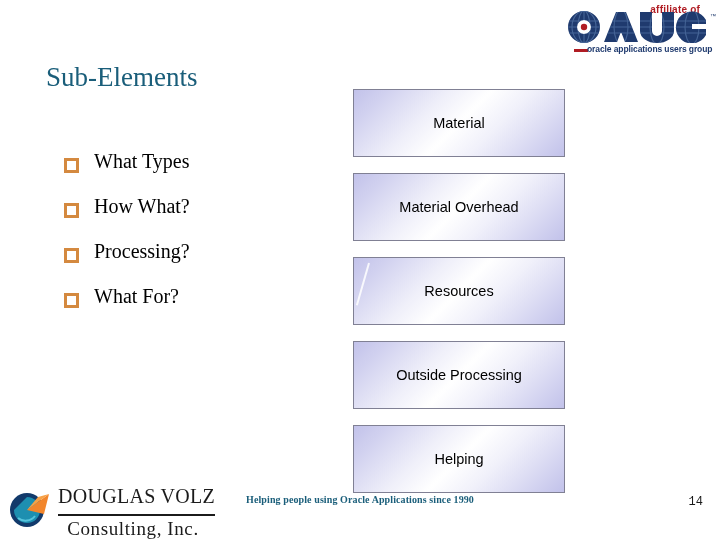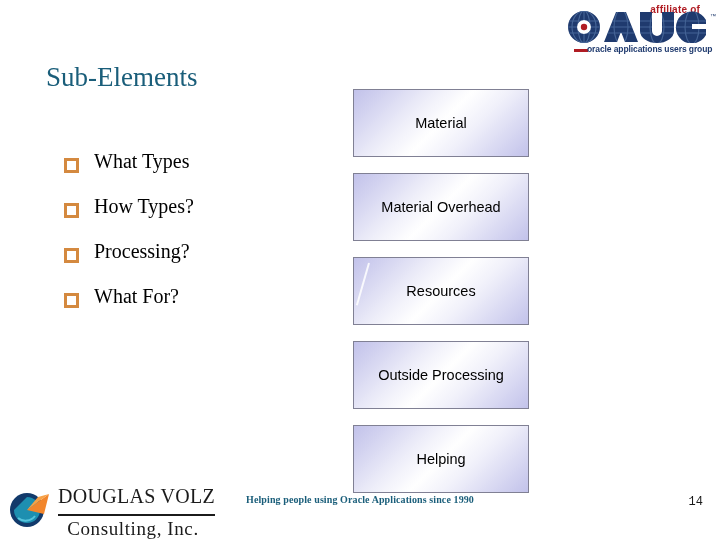--- a/index.html
+++ b/index.html
@@ -124,21 +124,21 @@
 
   
   .box-col {
     position: absolute;
     left: 353px;
     top: 89px;
     width: 176px;
   }
   .flow-box {
     position: relative;
-    width: 176px;
+    width: 212px;
     height: 68px;
     margin-bottom: 16px;
     border: 1px solid #808094;
     box-sizing: border-box;
     background:
       linear-gradient(135deg,
         #c2c2ea 0%,
         #d3d3f0 14%,
         #eeeef9 34%,
         #ffffff 50%,
@@ -311,21 +311,21 @@
 
   <div class="slide-title">Sub-Elements</div>
 
   <div class="bullets">
     <div class="bullet-row">
       <span class="bullet-box"></span>
       <span class="bullet-text">What Types</span>
     </div>
     <div class="bullet-row">
       <span class="bullet-box"></span>
-      <span class="bullet-text">How Types?</span>
+      <span class="bullet-text">How What?</span>
     </div>
     <div class="bullet-row">
       <span class="bullet-box"></span>
       <span class="bullet-text">Processing?</span>
     </div>
     <div class="bullet-row">
       <span class="bullet-box"></span>
       <span class="bullet-text">What For?</span>
     </div>
   </div>

